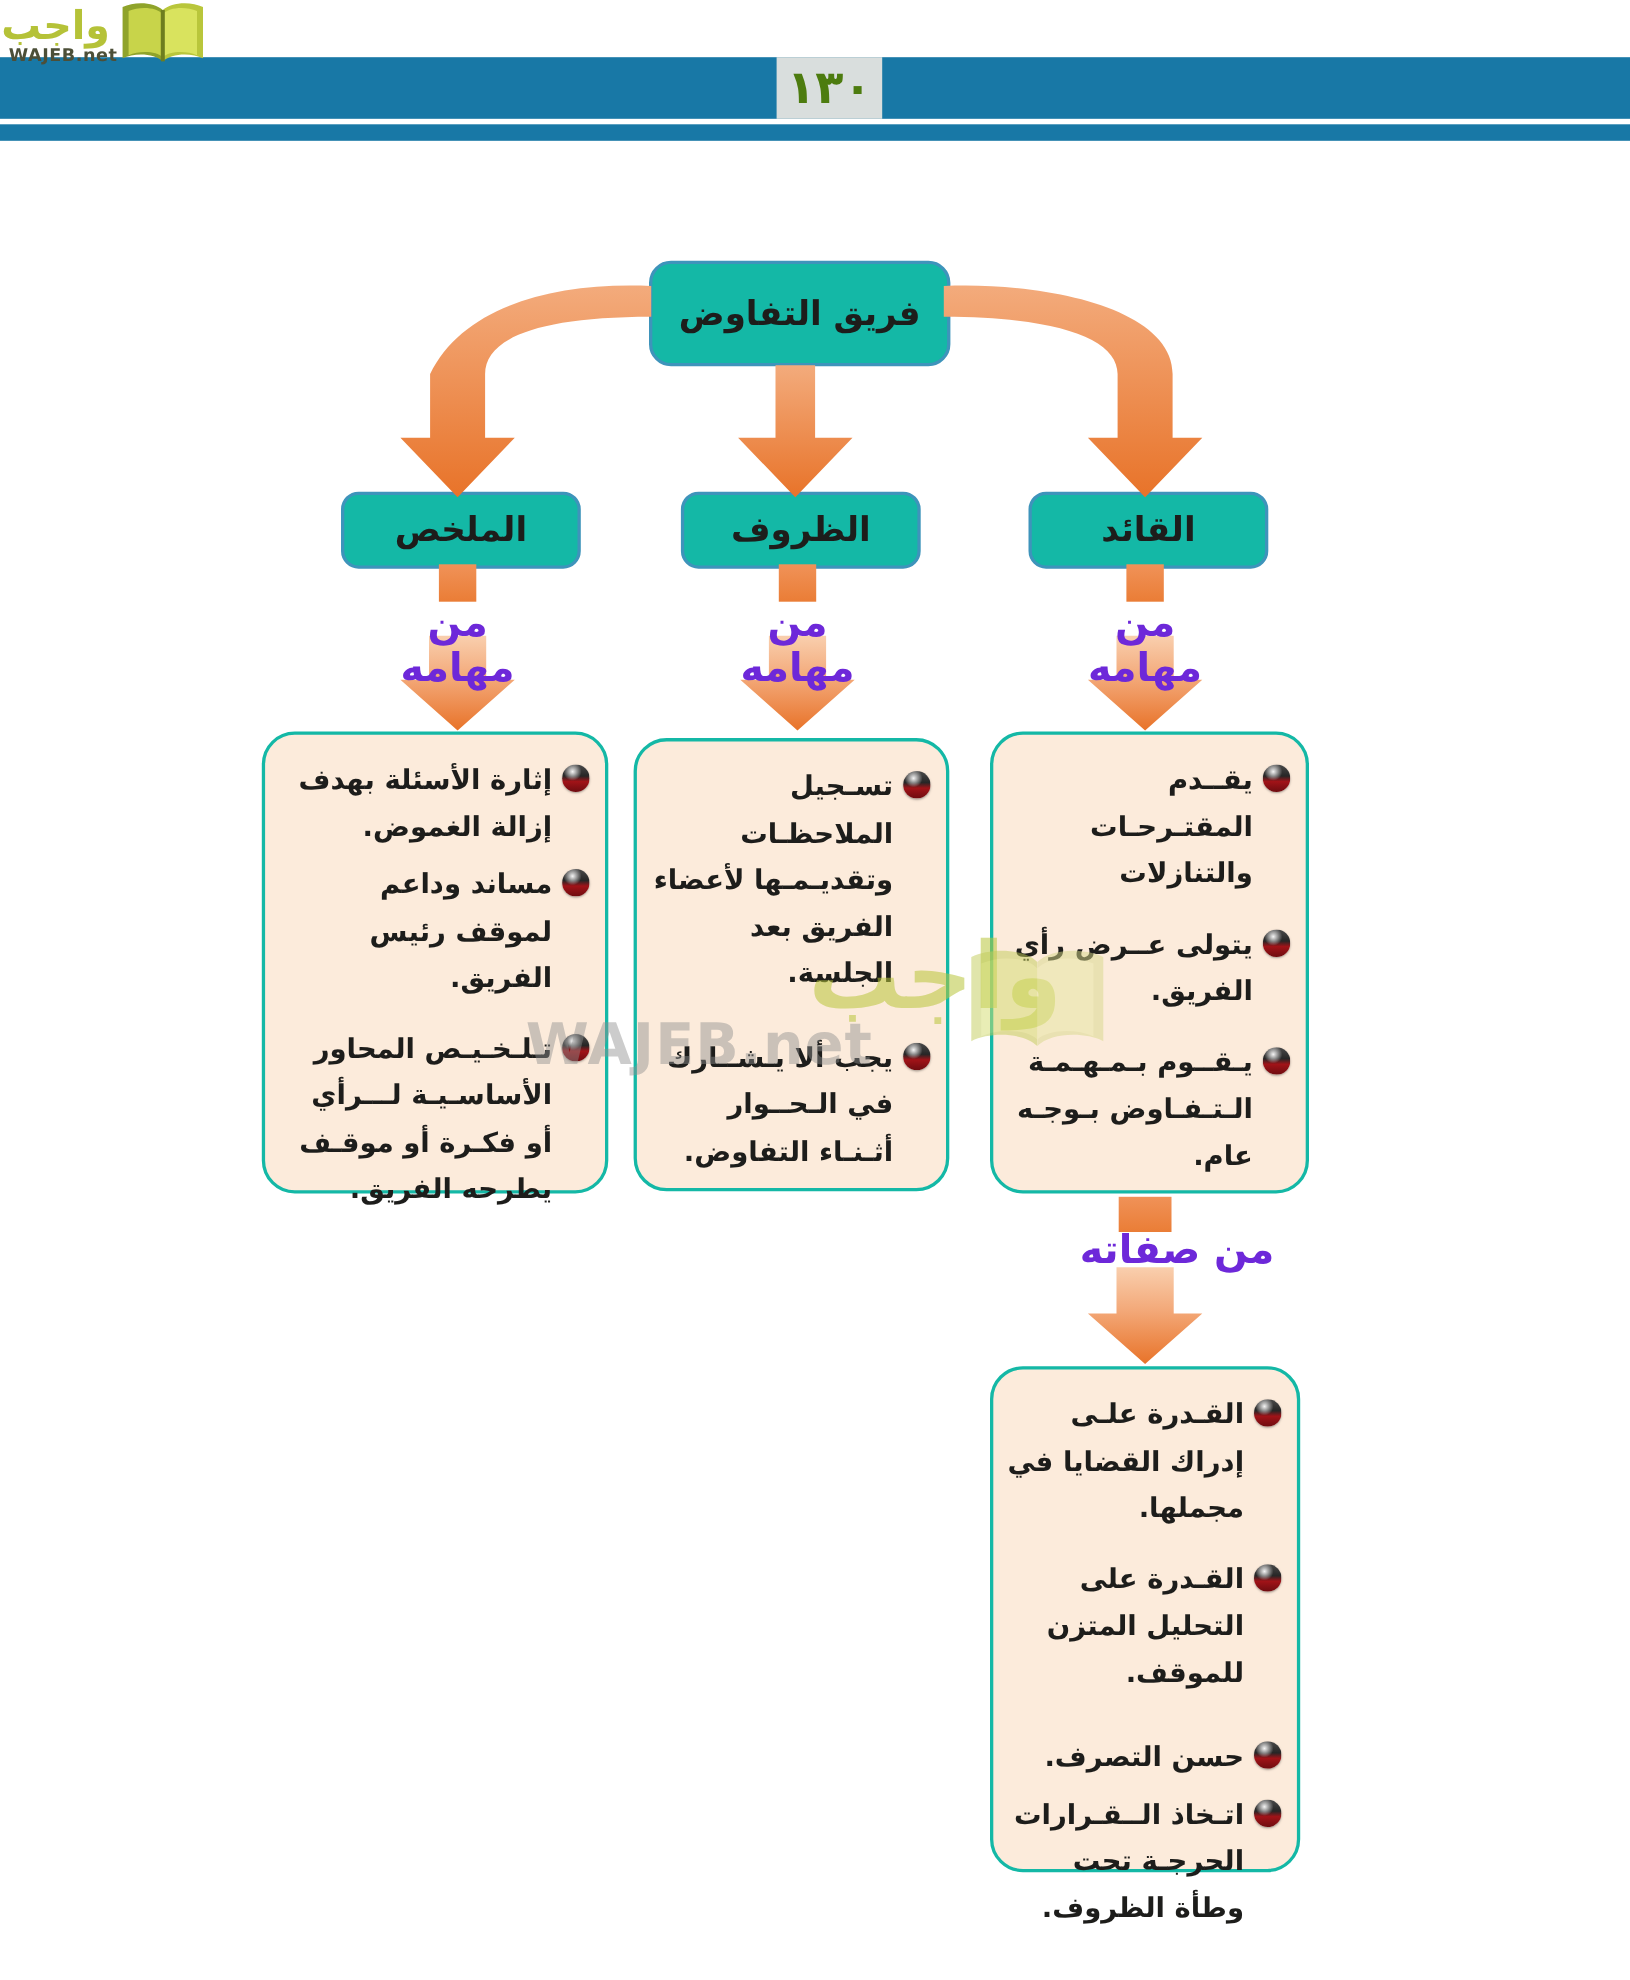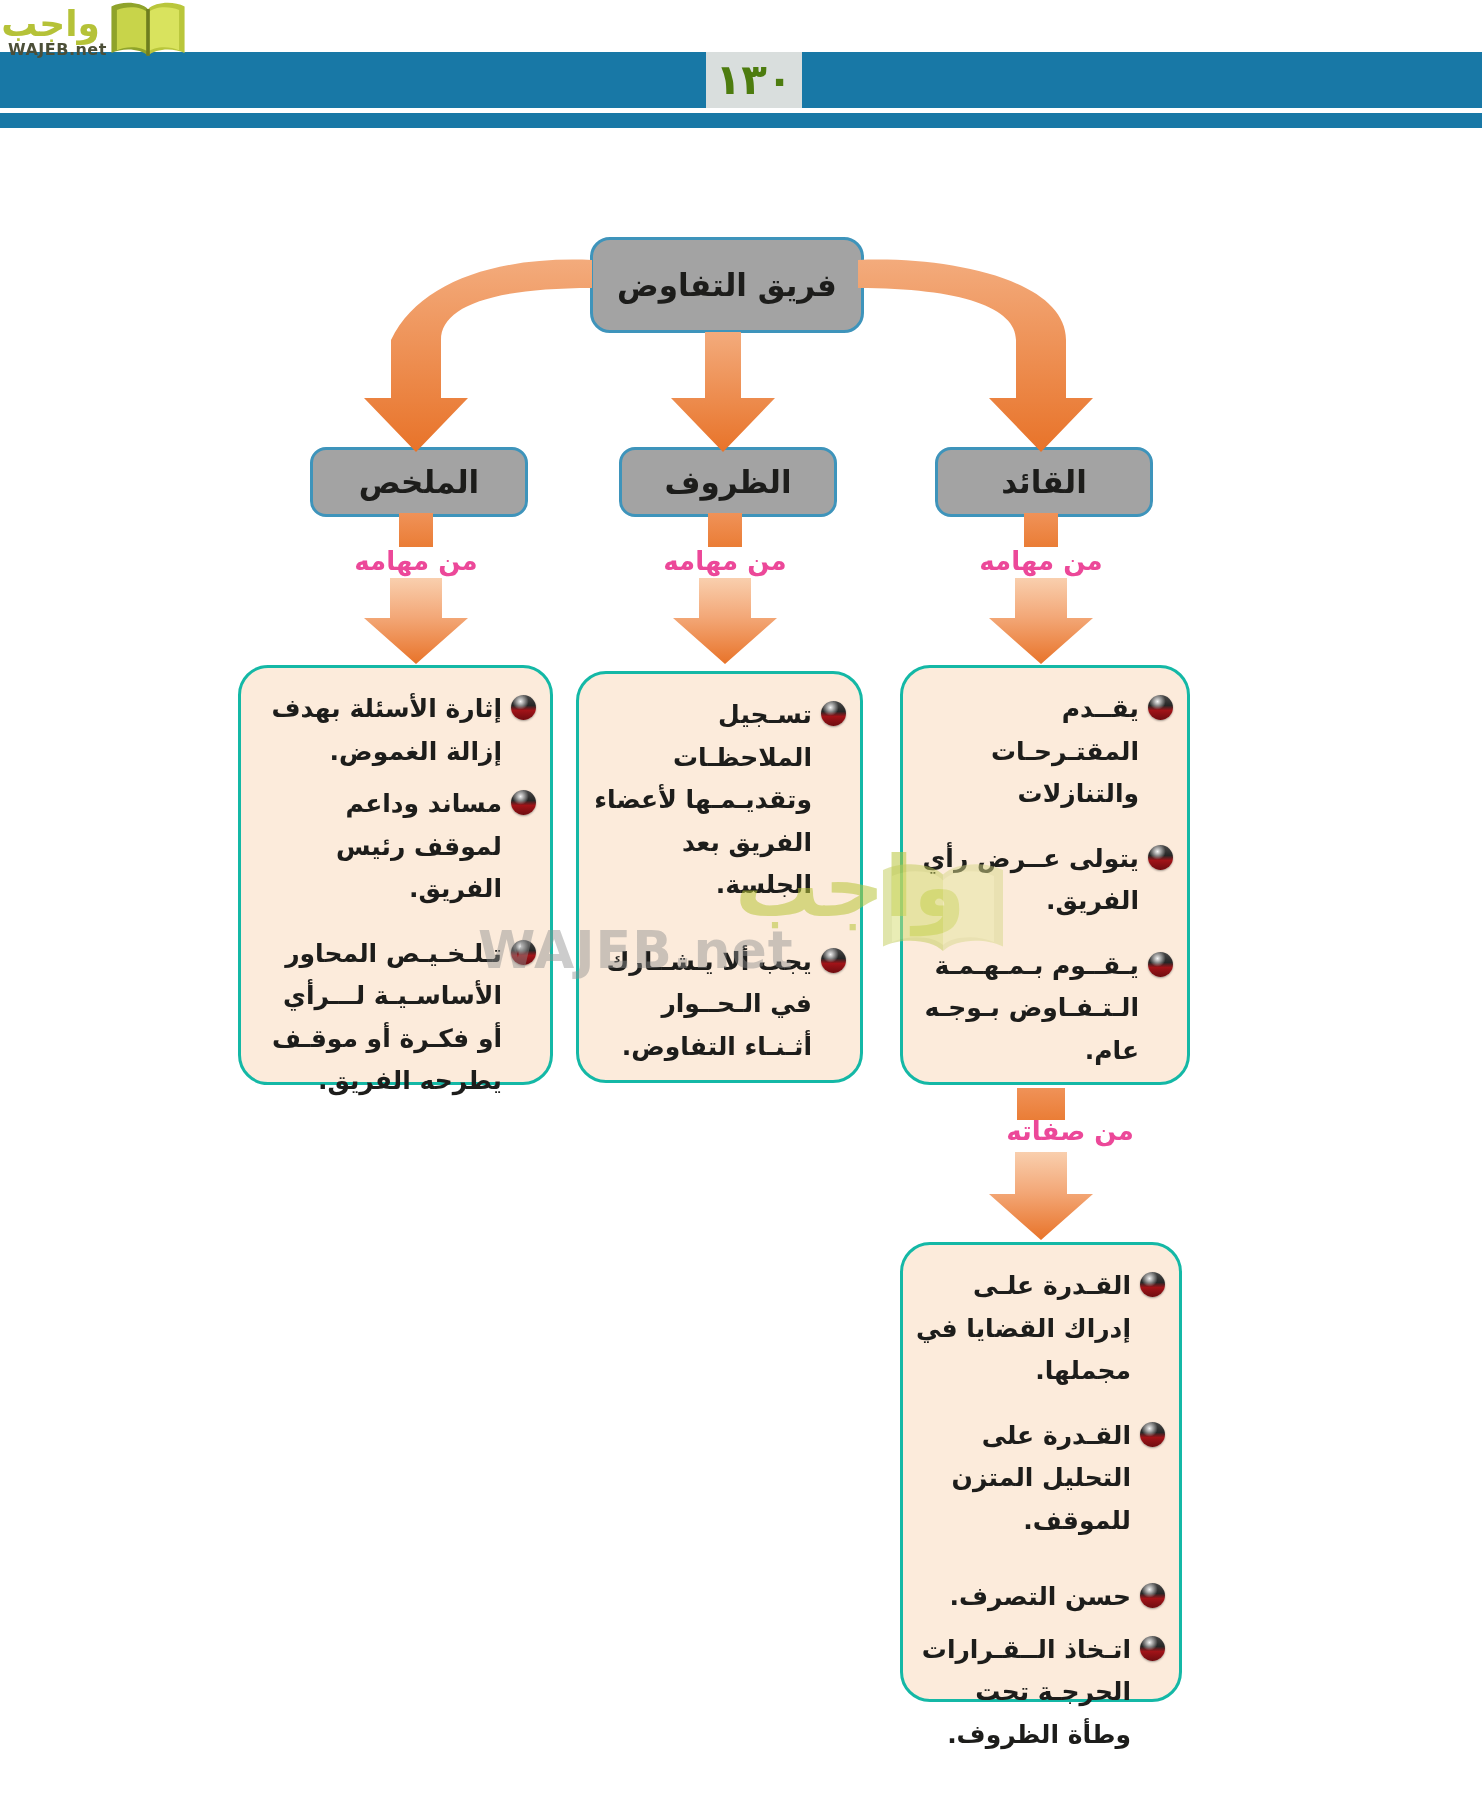--- a/index.html
+++ b/index.html
@@ -14,31 +14,31 @@
   .page-number{font-size:42px;font-weight:bold;color:#4d7c0f;line-height:1;}
 
   
   .logo{position:absolute;left:8px;top:0px;width:185px;height:70px;z-index:12;}
   .logo-book{position:absolute;left:92px;top:0px;width:96px;height:64px;}
   .logo-text{position:absolute;left:0;top:6px;width:92px;text-align:left;direction:rtl;}
   .logo-arabic{font-size:36px;font-weight:bold;color:#b5c238;line-height:1;display:block;}
   .logo-latin{font-size:16px;font-weight:bold;color:#4c4f38;line-height:1;display:block;direction:ltr;letter-spacing:.5px;}
 
   
-  .node{position:absolute;background:#a3a3a3;border:3px solid #3e94bb;border-radius:16px;z-index:2;
+  .node{position:absolute;background:#14b8a6;border:3px solid #3e94bb;border-radius:16px;z-index:2;
         display:flex;align-items:center;justify-content:center;direction:rtl;}
   .node-label{font-size:31px;font-weight:bold;color:#1d1d1b;}
   #root-node{left:590px;top:237px;width:268px;height:90px;border-radius:20px;}
   #node-summarizer{left:310px;top:447px;width:212px;height:64px;}
   #node-observer{left:619px;top:447px;width:212px;height:64px;}
   #node-leader{left:935px;top:447px;width:212px;height:64px;}
 
   
   .strip{position:absolute;background:linear-gradient(180deg,#f09258 0%,#ea7d36 100%);z-index:2;}
-  .section-label{position:absolute;z-index:4;text-align:center;font-size:26px;font-weight:bold;color:#ec4899;direction:rtl;}
+  .section-label{position:absolute;z-index:4;text-align:center;font-size:36px;font-weight:bold;color:#6d28d9;direction:rtl;}
 
   
   .content-box{position:absolute;background:#fcebdb;border:3px solid #14b8a6;border-radius:30px;z-index:2;
                direction:rtl;padding:20px 12px 10px 12px;box-sizing:border-box;}
   #box-summarizer{left:238px;top:665px;width:315px;height:420px;}
   #box-observer{left:576px;top:671px;width:287px;height:412px;}
   #box-leader{left:900px;top:665px;width:290px;height:420px;}
   #box-qualities{left:900px;top:1242px;width:282px;height:460px;}
 
   .item{position:relative;padding-right:36px;font-size:25px;font-weight:bold;color:#1d1d1b;

